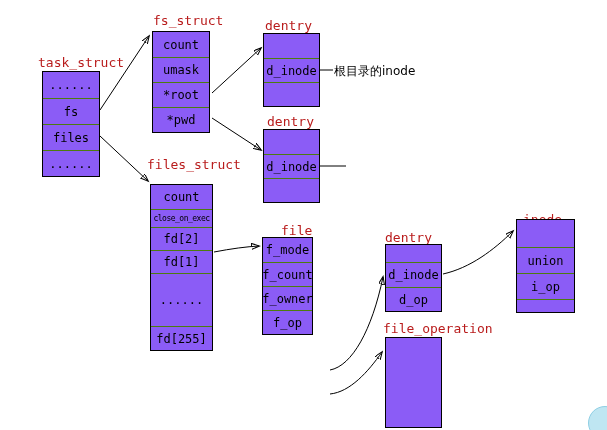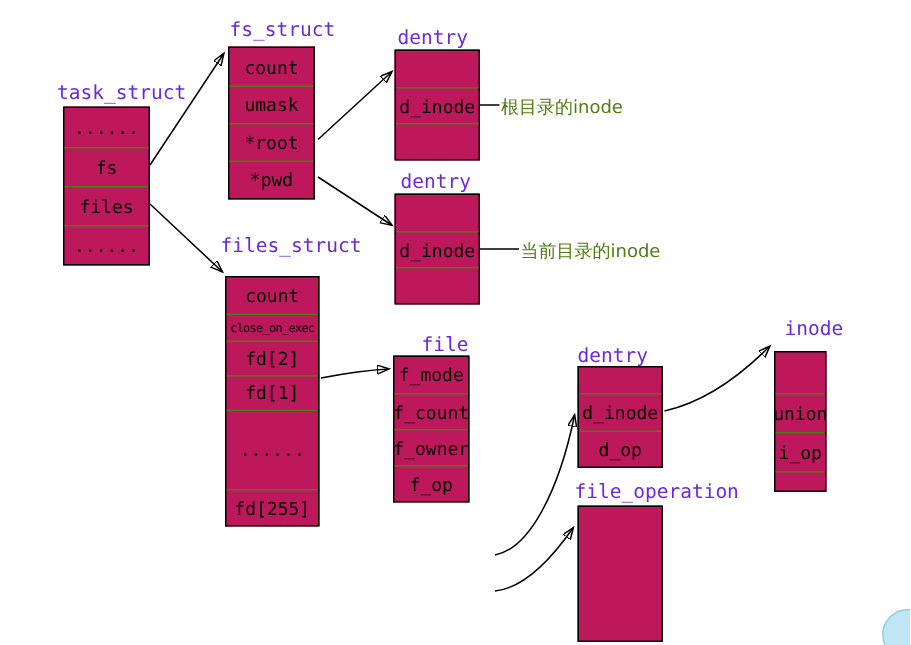--- a/index.html
+++ b/index.html
@@ -1,36 +1,36 @@
 <!DOCTYPE html>
 <html><head>
 <meta charset="utf-8">
 <style>
   html,body{margin:0;padding:0;background:#fff;}
   #stage{
     position:relative;width:607px;height:430px;background:#ffffff;
     overflow:hidden;font-family:"DejaVu Sans Mono","Liberation Mono",monospace;
   }
   .slabel{
-    position:absolute;font-size:13px;color:#6d28d9;white-space:nowrap;
+    position:absolute;font-size:13px;color:#b91c1c;white-space:nowrap;
     font-family:"DejaVu Sans Mono","Liberation Mono",monospace;
   }
   .sbox{
-    position:absolute;border:1px solid #000;background:#be185d;box-sizing:border-box;
+    position:absolute;border:1px solid #000;background:#8b5cf6;box-sizing:border-box;
   }
   .row{
     display:flex;align-items:center;justify-content:center;
     font-size:12px;color:#000;box-sizing:border-box;overflow:hidden;white-space:nowrap;
   }
   .row + .row{border-top:1px solid #4d7c0f;}
   .h13{height:13px}.h17{height:17px}.h18{height:18px}.h23{height:23px}
   .h24{height:24px}.h25{height:25px}.h26{height:26px}.h27{height:27px}.h53{height:53px}
   .small{font-size:8px;letter-spacing:-0.5px;}
   .ann{
-    position:absolute;font-size:12px;color:#4d7c0f;white-space:nowrap;
+    position:absolute;font-size:12px;color:#000000;white-space:nowrap;
     font-family:"DejaVu Sans","Liberation Sans",sans-serif;
   }
   svg.wires{position:absolute;left:0;top:0;pointer-events:none;}
   svg.wires line, svg.wires path{stroke:#000;stroke-width:1;fill:none;}
   .watermark{
     position:absolute;left:588px;top:406px;width:32px;height:32px;border-radius:50%;
     background:#bfe6f2;border:1px solid #8fcfe4;
   }
 </style>
 </head>
@@ -61,21 +61,20 @@
     <div class="row h24"></div>
   </div>
   <div class="ann" style="left:334px;top:63px">根目录的inode</div>
 
   <div class="slabel" style="left:267px;top:114px">dentry</div>
   <div class="sbox" style="left:263px;top:129px;width:57px">
     <div class="row h24"></div>
     <div class="row h24">d_inode</div>
     <div class="row h24"></div>
   </div>
-  <div class="ann" style="left:347px;top:159px">当前目录的inode</div>
 
   <div class="slabel" style="left:147px;top:157px">files_struct</div>
   <div class="sbox" style="left:150px;top:184px;width:63px">
     <div class="row h24">count</div>
     <div class="row h18 small">close_on_exec</div>
     <div class="row h23">fd[2]</div>
     <div class="row h23">fd[1]</div>
     <div class="row h53">......</div>
     <div class="row h24">fd[255]</div>
   </div>
@@ -89,21 +88,21 @@
   </div>
 
   <div class="slabel" style="left:385px;top:230px">dentry</div>
   <div class="sbox" style="left:385px;top:244px;width:57px">
     <div class="row h17"></div>
     <div class="row h25">d_inode</div>
     <div class="row h24">d_op</div>
   </div>
 
   <div class="slabel" style="left:523px;top:212px">inode</div>
-  <div class="sbox" style="left:516px;top:234px;width:35px">
+  <div class="sbox" style="left:516px;top:219px;width:59px">
     <div class="row h27"></div>
     <div class="row h26">union</div>
     <div class="row h26">i_op</div>
     <div class="row h13"></div>
   </div>
 
   <div class="slabel" style="left:383px;top:321px">file_operation</div>
   <div class="sbox" style="left:385px;top:337px;width:57px;height:91px"></div>
 
   <svg class="wires" width="607" height="430">

